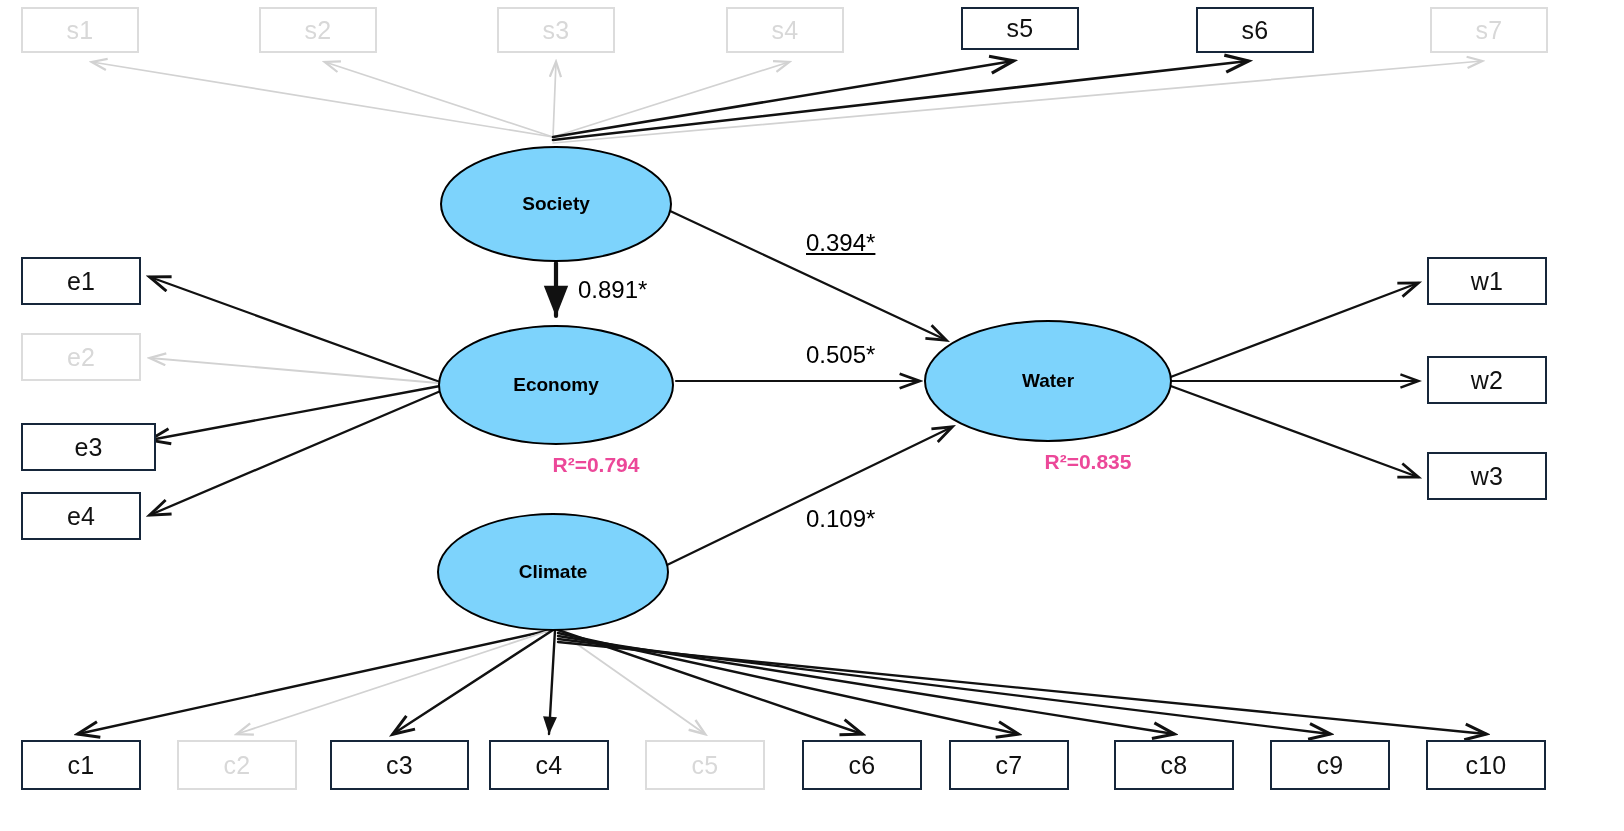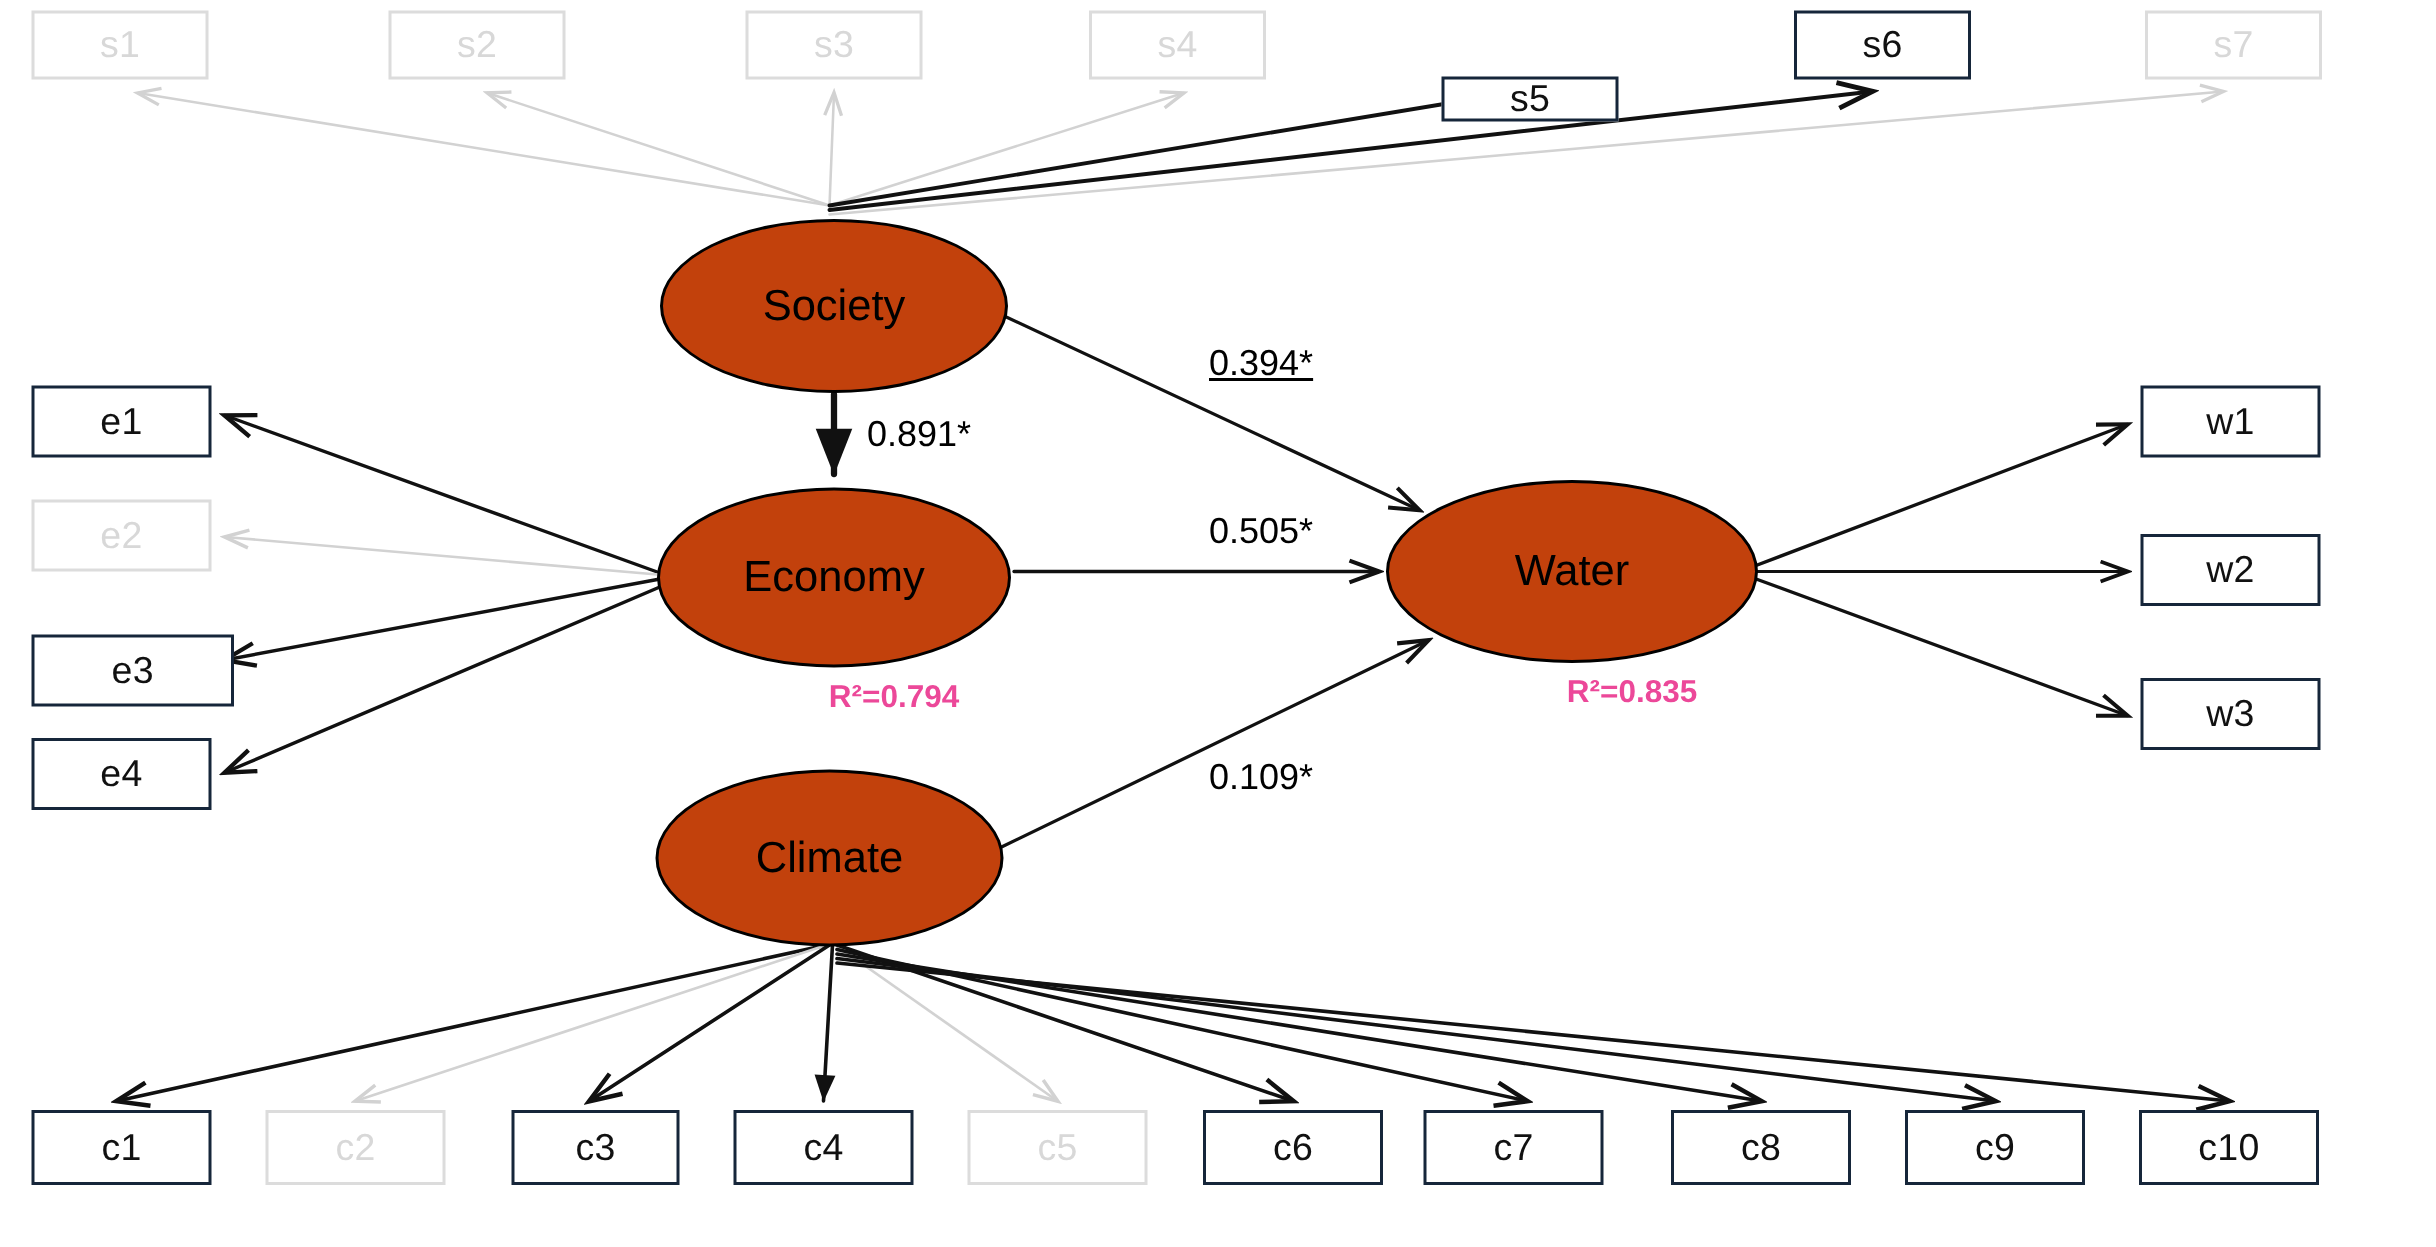--- a/index.html
+++ b/index.html
@@ -7,23 +7,23 @@
   body{width:1624px;height:831px;overflow:hidden;
        font-family:"Liberation Sans","DejaVu Sans",sans-serif;}
   #stage{position:relative;width:1624px;height:831px;background:#fff;}
   svg#edges{position:absolute;left:0;top:0;width:1624px;height:831px;}
   .ind{position:absolute;box-sizing:border-box;display:flex;
        align-items:center;justify-content:center;
        background:#ffffff;border:2px solid #16263a;
        font-size:25px;color:#111111;letter-spacing:.2px;}
   .ind.muted{border-color:#dcdcdc;color:#d8d8d8;}
   .lat{position:absolute;box-sizing:border-box;
-       border:2.5px solid #000;border-radius:50%;background:#c2410c;
+       border:2.5px solid #000;border-radius:50%;background:#7dd3fc;
        display:flex;align-items:center;justify-content:center;
-       font-size:29px;font-weight:normal;color:#000;}
+       font-size:19px;font-weight:bold;color:#000;}
   .lbl{position:absolute;font-size:24px;color:#000;white-space:nowrap;}
   .r2{position:absolute;font-size:21px;font-weight:bold;color:#ec4899;white-space:nowrap;margin-left:40px;}
 </style>
 </head>
 <body>
 
 <div id="stage">
 
   <svg id="edges" viewBox="0 0 1624 831" xmlns="http://www.w3.org/2000/svg">
     <defs>
@@ -80,33 +80,33 @@
       <path d="M676,381 L919,381" stroke="#111111" stroke-width="2.2" marker-end="url(#ahD)"></path>
       <path d="M667,565 L952,427" stroke="#111111" stroke-width="2.2" marker-end="url(#ahD)"></path>
     </g>
   </svg>
 
   <div id="indicator-layer">
       <div class="ind muted" style="left: 21px; top: 7px; width: 118px; height: 46px;">s1</div>
       <div class="ind muted" style="left: 259px; top: 7px; width: 118px; height: 46px;">s2</div>
       <div class="ind muted" style="left: 497px; top: 7px; width: 118px; height: 46px;">s3</div>
       <div class="ind muted" style="left: 726px; top: 7px; width: 118px; height: 46px;">s4</div>
-      <div class="ind" style="left: 961px; top: 7px; width: 118px; height: 30px; margin-top: 44px;">s5</div>
+      <div class="ind" style="left: 961px; top: 7px; width: 118px; height: 43px;">s5</div>
       <div class="ind" style="left: 1196px; top: 7px; width: 118px; height: 46px;">s6</div>
       <div class="ind muted" style="left: 1430px; top: 7px; width: 118px; height: 46px;">s7</div>
       <div class="ind" style="left: 21px; top: 257px; width: 120px; height: 48px;">e1</div>
       <div class="ind muted" style="left: 21px; top: 333px; width: 120px; height: 48px;">e2</div>
       <div class="ind" style="left: 21px; top: 423px; width: 135px; height: 48px;">e3</div>
       <div class="ind" style="left: 21px; top: 492px; width: 120px; height: 48px;">e4</div>
       <div class="ind" style="left: 1427px; top: 257px; width: 120px; height: 48px;">w1</div>
       <div class="ind" style="left: 1427px; top: 356px; width: 120px; height: 48px;">w2</div>
       <div class="ind" style="left: 1427px; top: 452px; width: 120px; height: 48px;">w3</div>
       <div class="ind" style="left: 21px; top: 740px; width: 120px; height: 50px;">c1</div>
       <div class="ind muted" style="left: 177px; top: 740px; width: 120px; height: 50px;">c2</div>
-      <div class="ind" style="left: 341px; top: 740px; width: 112px; height: 50px;">c3</div>
+      <div class="ind" style="left: 330px; top: 740px; width: 139px; height: 50px;">c3</div>
       <div class="ind" style="left: 489px; top: 740px; width: 120px; height: 50px;">c4</div>
       <div class="ind muted" style="left: 645px; top: 740px; width: 120px; height: 50px;">c5</div>
       <div class="ind" style="left: 802px; top: 740px; width: 120px; height: 50px;">c6</div>
       <div class="ind" style="left: 949px; top: 740px; width: 120px; height: 50px;">c7</div>
       <div class="ind" style="left: 1114px; top: 740px; width: 120px; height: 50px;">c8</div>
       <div class="ind" style="left: 1270px; top: 740px; width: 120px; height: 50px;">c9</div>
       <div class="ind" style="left: 1426px; top: 740px; width: 120px; height: 50px;">c10</div>
     </div>
   <div id="latent-layer">
       <div class="lat" style="left: 440px; top: 146px; width: 232px; height: 116px;">Society</div>

